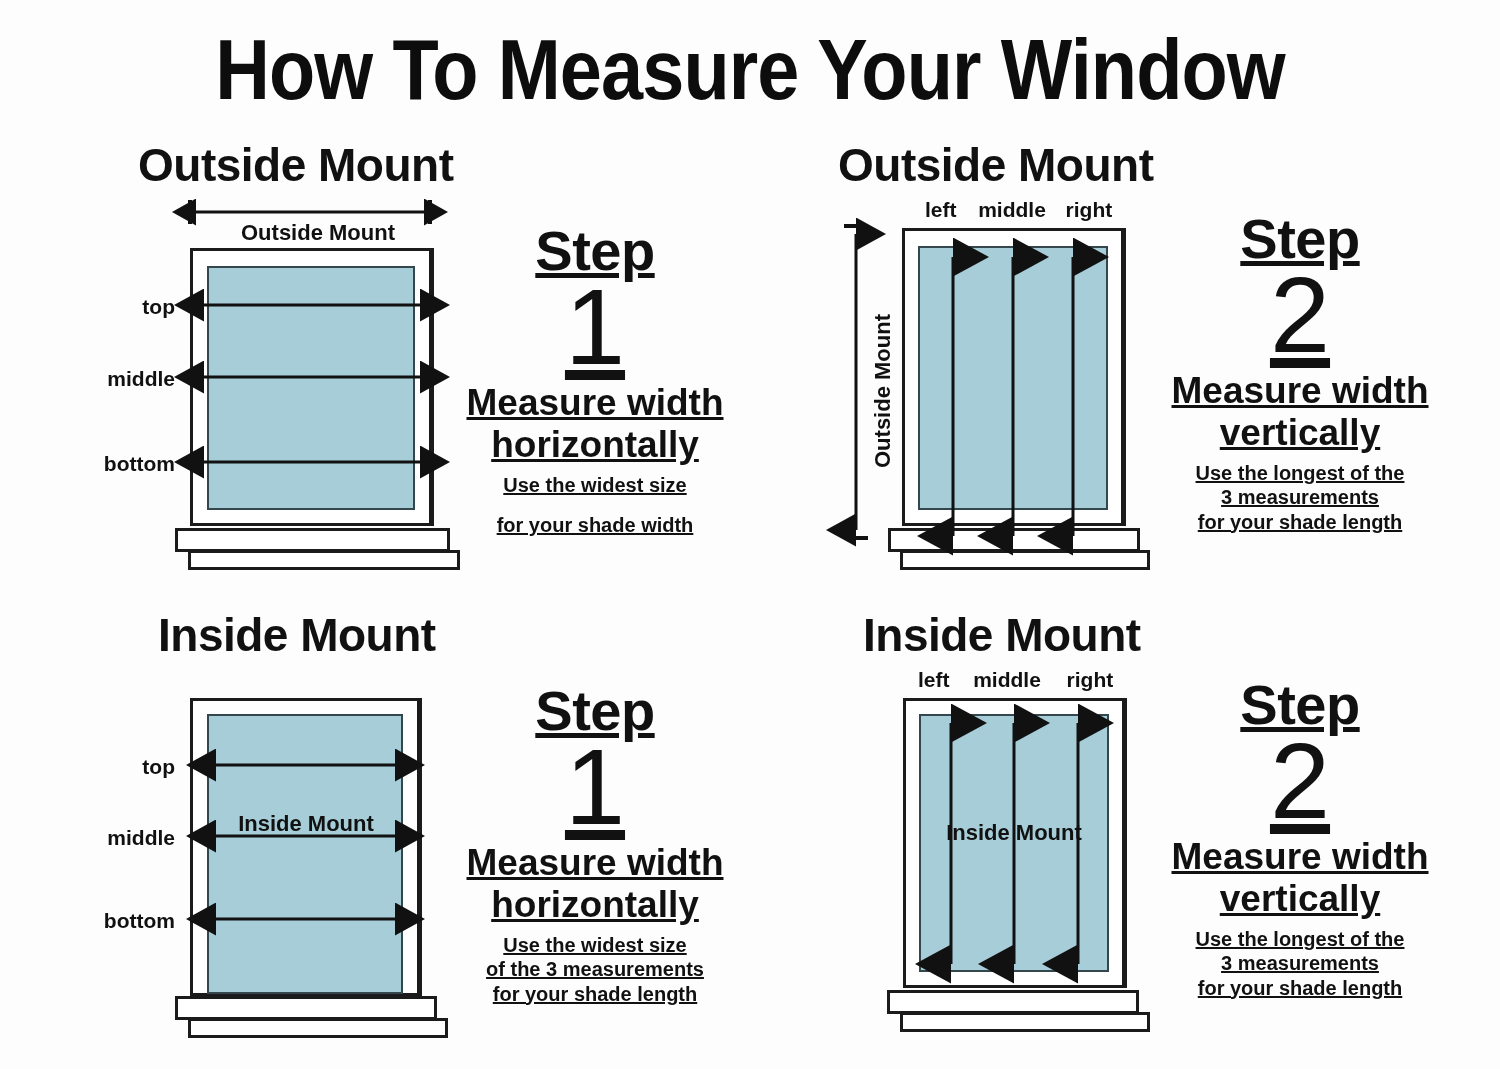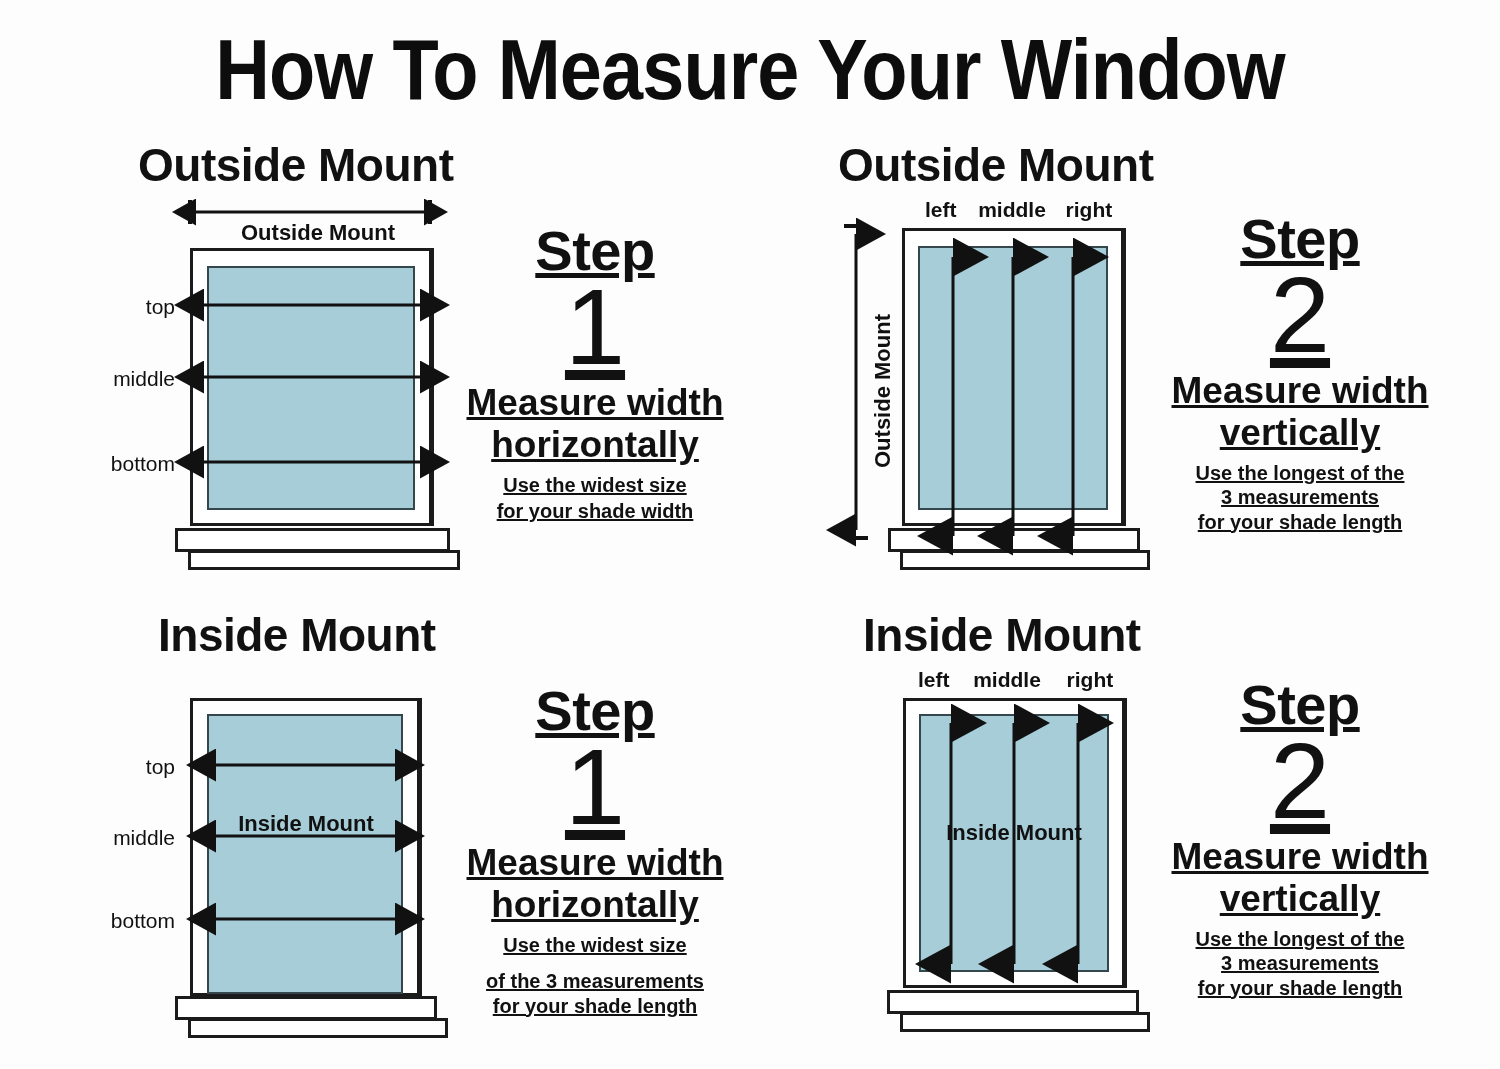--- a/index.html
+++ b/index.html
@@ -78,21 +78,21 @@
     position: absolute;
     background: #ffffff;
     border: 3px solid #1b1b1b;
     box-sizing: border-box;
   }
 
   
   .row-label {
     position: absolute;
     font-size: 21px;
-    font-weight: normal;
+    font-weight: bold;
     color: #111;
     text-align: right;
     white-space: nowrap;
   }
   
   .col-labels {
     position: absolute;
     font-size: 21px;
     font-weight: bold;
     color: #111;
@@ -221,21 +221,21 @@
     <div class="row-label" style="left:0; top:157px; width:85px;">top</div>
     <div class="row-label" style="left:0; top:229px; width:85px;">middle</div>
     <div class="row-label" style="left:0; top:314px; width:85px;">bottom</div>
 
     <div class="step-block" style="left:350px; top:86px; width:310px;">
       <div class="step-word">Step</div>
       <div class="step-num">1</div>
       <div class="step-head">Measure width</div>
       <div class="step-head">horizontally</div>
       <div class="step-sub">Use the widest size</div>
-      <div class="step-sub" style="margin-top:2px;">for your shade width</div>
+      <div class="step-sub" style="margin-top:16px;">for your shade width</div>
     </div>
   </div>
 
   <div class="quadrant" style="left:830px; top:138px; width:620px; height:430px;">
 
     <div class="q-title" style="left:8px; top:0;">Outside Mount</div>
 
     <div class="col-labels" style="left:95px; top:60px;">
       <span>left</span>
       <span style="display:inline-block;width:10px;"></span>
@@ -324,21 +324,21 @@
     <div class="row-label" style="left:0; top:147px; width:85px;">top</div>
     <div class="row-label" style="left:0; top:218px; width:85px;">middle</div>
     <div class="row-label" style="left:0; top:301px; width:85px;">bottom</div>
 
     <div class="step-block" style="left:350px; top:76px; width:310px;">
       <div class="step-word">Step</div>
       <div class="step-num">1</div>
       <div class="step-head">Measure width</div>
       <div class="step-head">horizontally</div>
       <div class="step-sub">Use the widest size</div>
-      <div class="step-sub" style="margin-top:12px;">of the 3 measurements</div>
+      <div class="step-sub" style="margin-top:0;">of the 3 measurements</div>
       <div class="step-sub" style="margin-top:0;">for your shade length</div>
     </div>
   </div>
 
   <div class="quadrant" style="left:855px; top:608px; width:620px; height:430px;">
 
     <div class="q-title" style="left:8px; top:0;">Inside Mount</div>
 
     <div class="col-labels" style="left:63px; top:60px;">
       <span>left</span>

